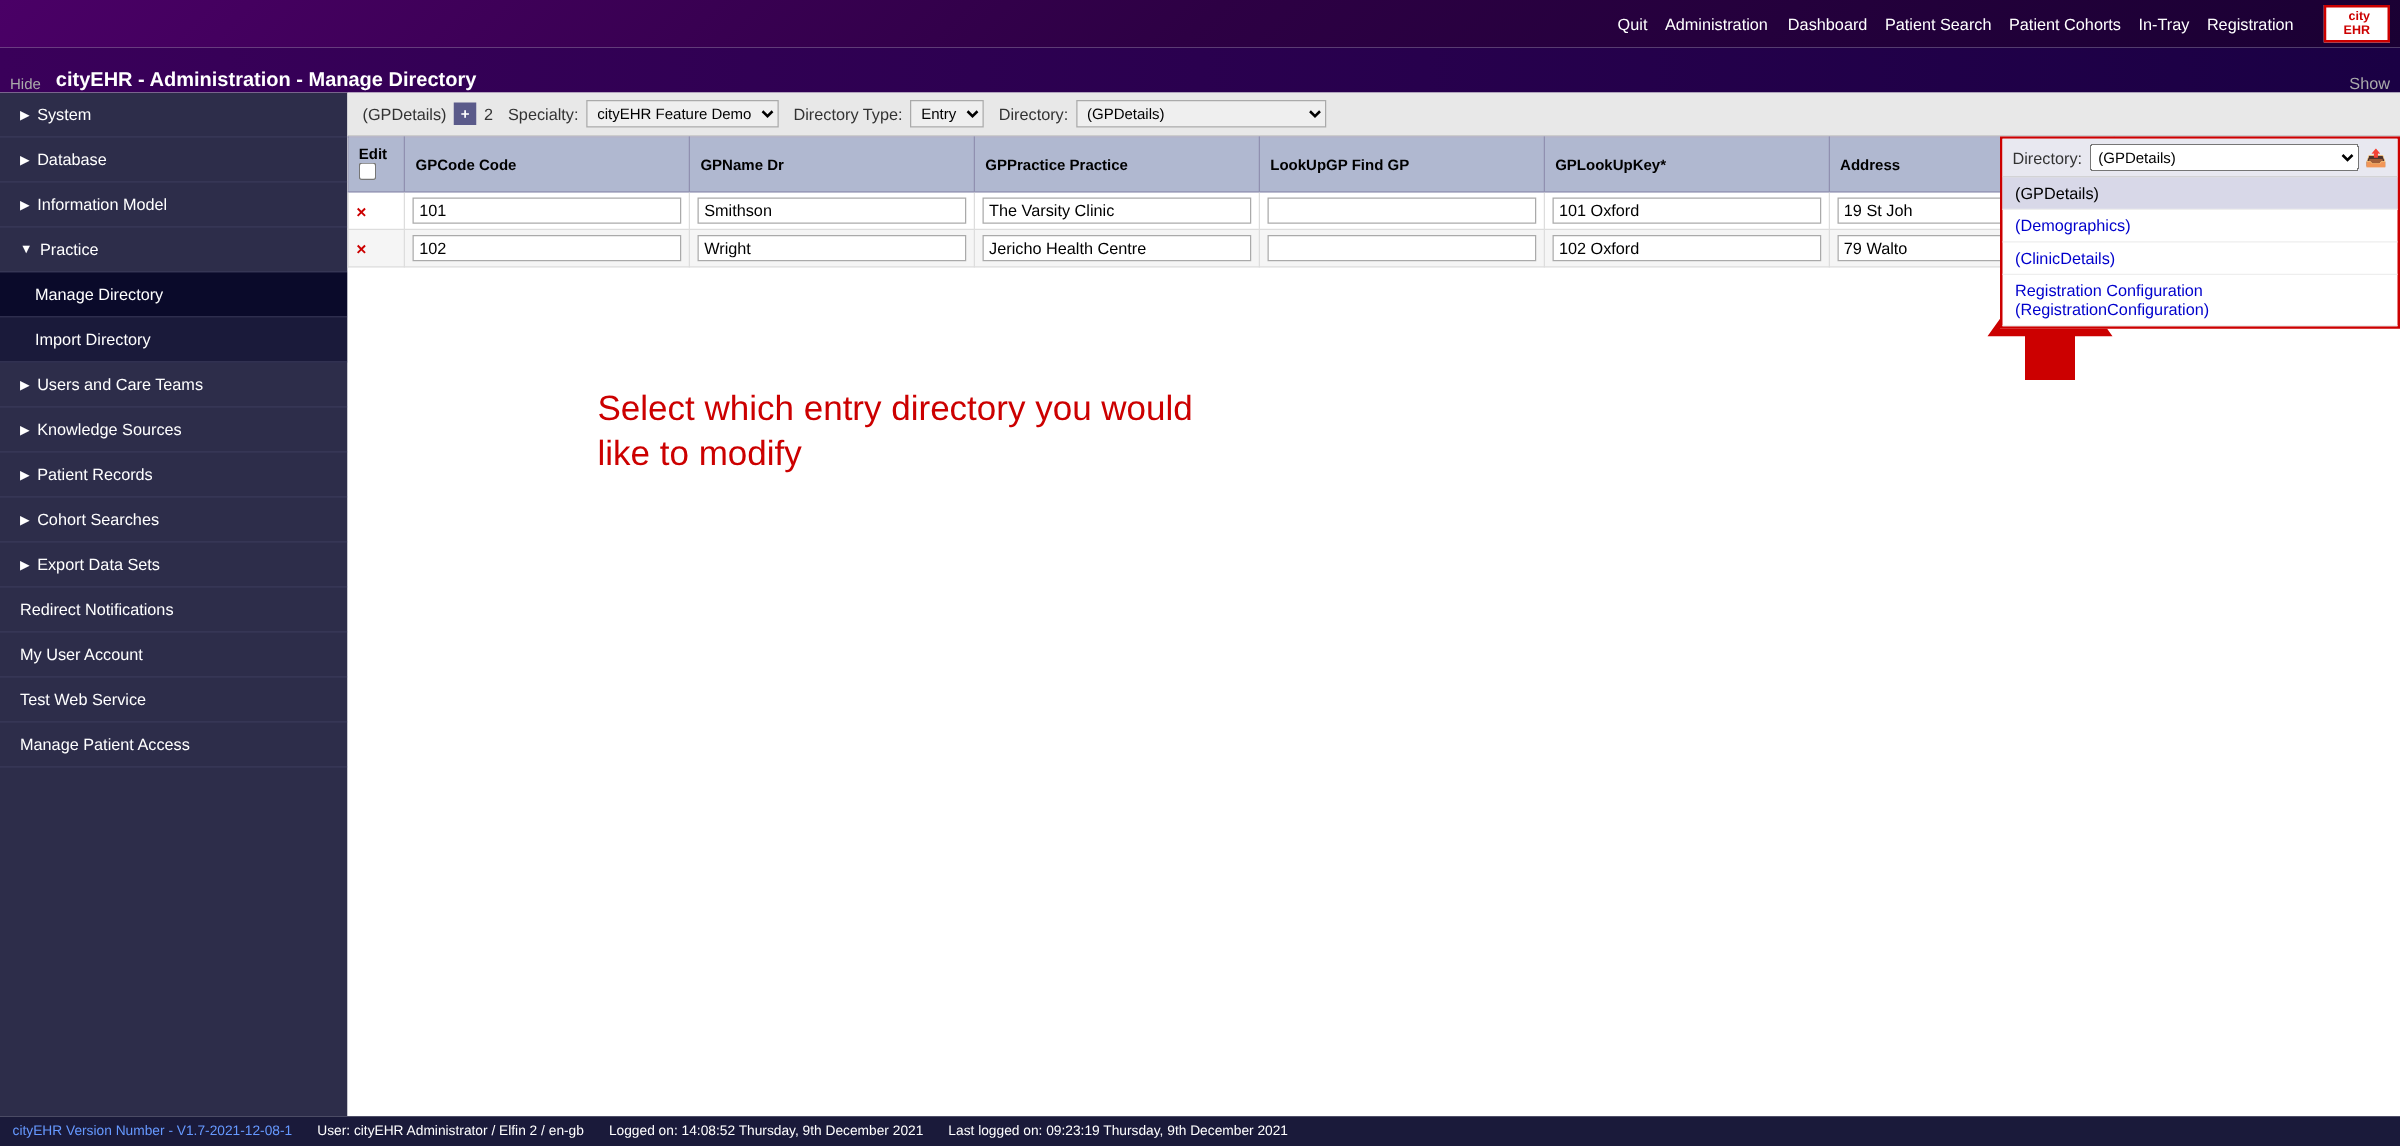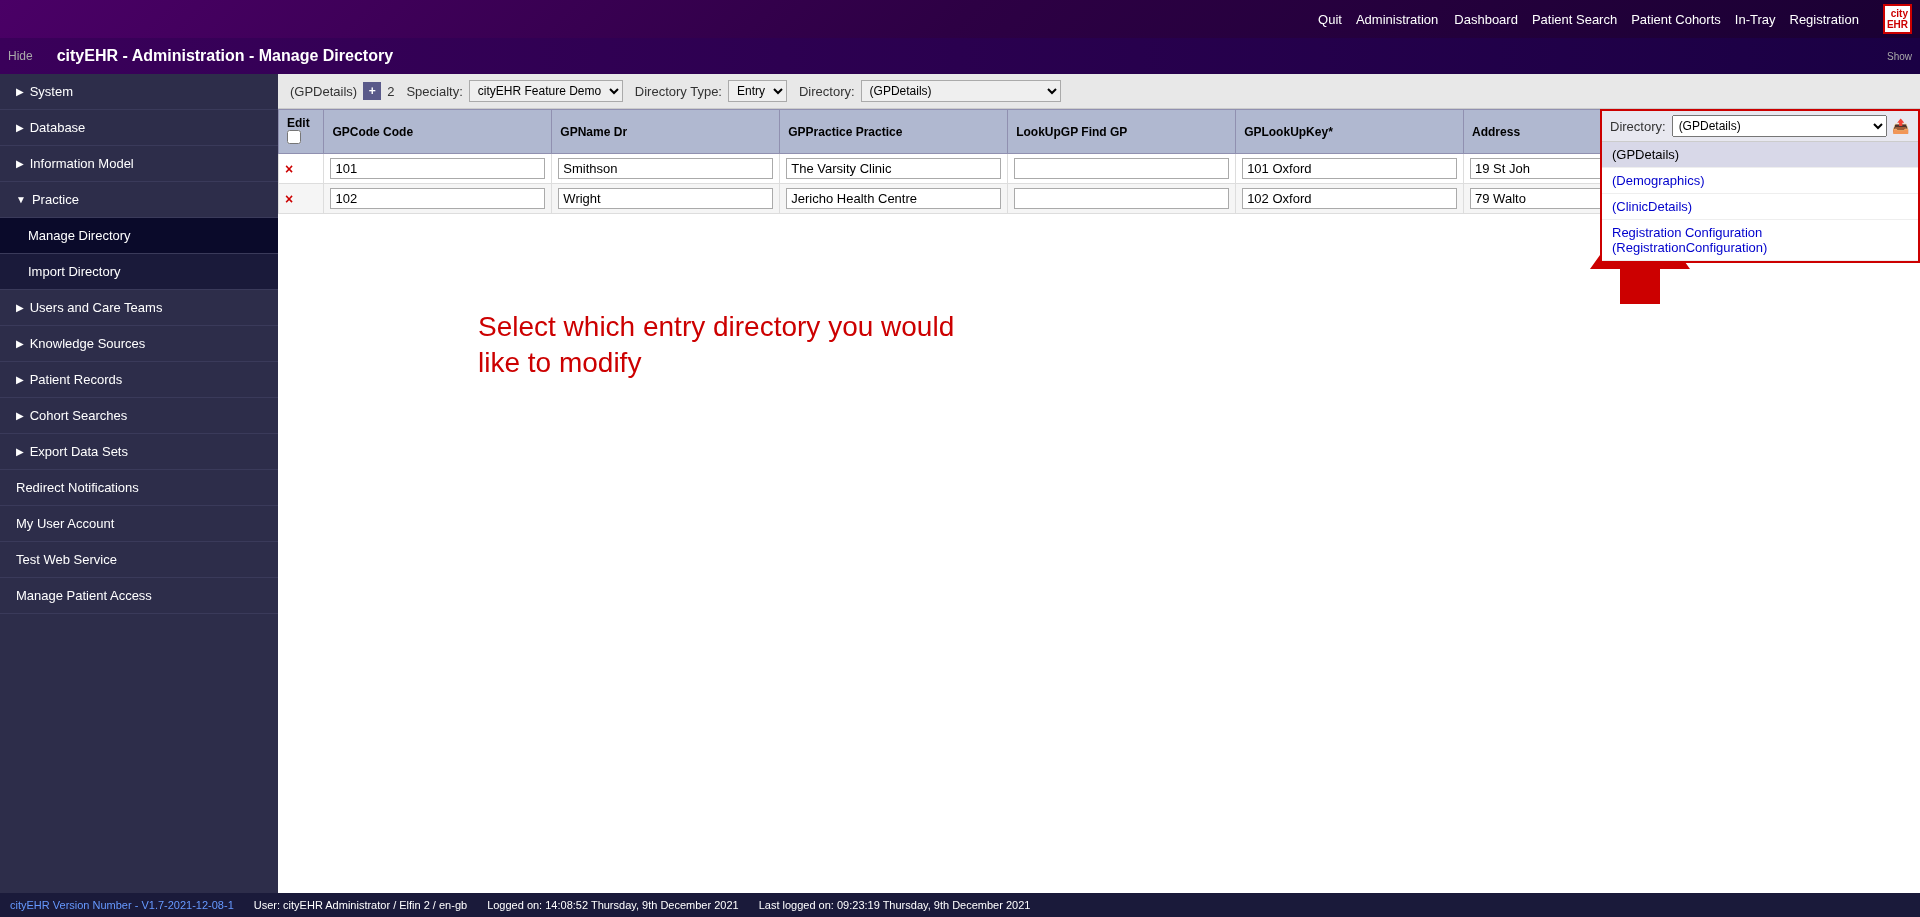--- a/index.html
+++ b/index.html
@@ -18,39 +18,39 @@
     }
     #top-bar .top-links { display: flex; gap: 14px; align-items: center; }
     #top-bar .top-links span { color: white; cursor: pointer; font-size: 13px; }
 
     
     #logo {
       background: white;
       color: #cc0000;
       font-weight: bold;
       font-size: 16px;
-      padding: 2px 2px;
+      padding: 2px 14px;
       border: 2px solid #cc0000;
       margin-left: 8px;
       line-height: 1.1;
     }
     #logo span { display: block; font-size: 10px; color: #cc0000; text-align: right; }
 
     
     #nav-bar {
       background: linear-gradient(90deg, #3a005a 0%, #1a0044 100%);
       display: flex;
-      align-items: center;
+      align-items: flex-end;
       padding: 0 8px;
       min-height: 36px;
-      gap: 12px;
+      gap: 0;
     }
     #nav-bar .hide-btn { color: #aaa; font-size: 12px; cursor: pointer; margin-right: 12px; }
     #nav-bar .page-title { color: white; font-size: 16px; font-weight: bold; flex: 1; }
-    #nav-bar .show-btn { color: #aaa; font-size: 10px; cursor: pointer; margin-left: 12px; }
+    #nav-bar .show-btn { color: #aaa; font-size: 13px; cursor: pointer; margin-left: 12px; }
 
     
     #main-layout { display: flex; flex: 1; overflow: hidden; }
 
     
     #sidebar {
       width: 278px;
       min-width: 278px;
       background: #2d2d4a;
       color: white;

